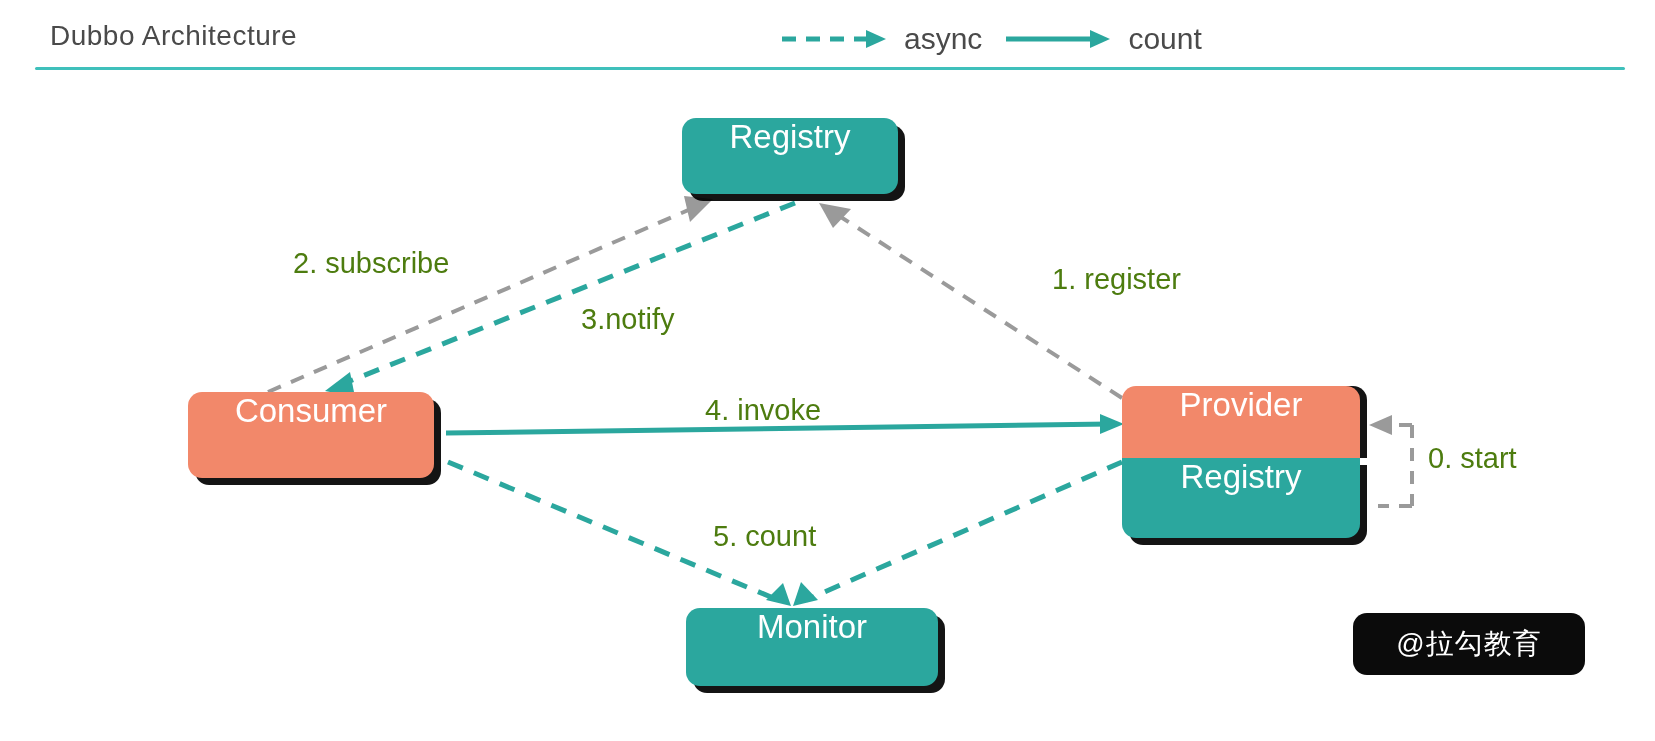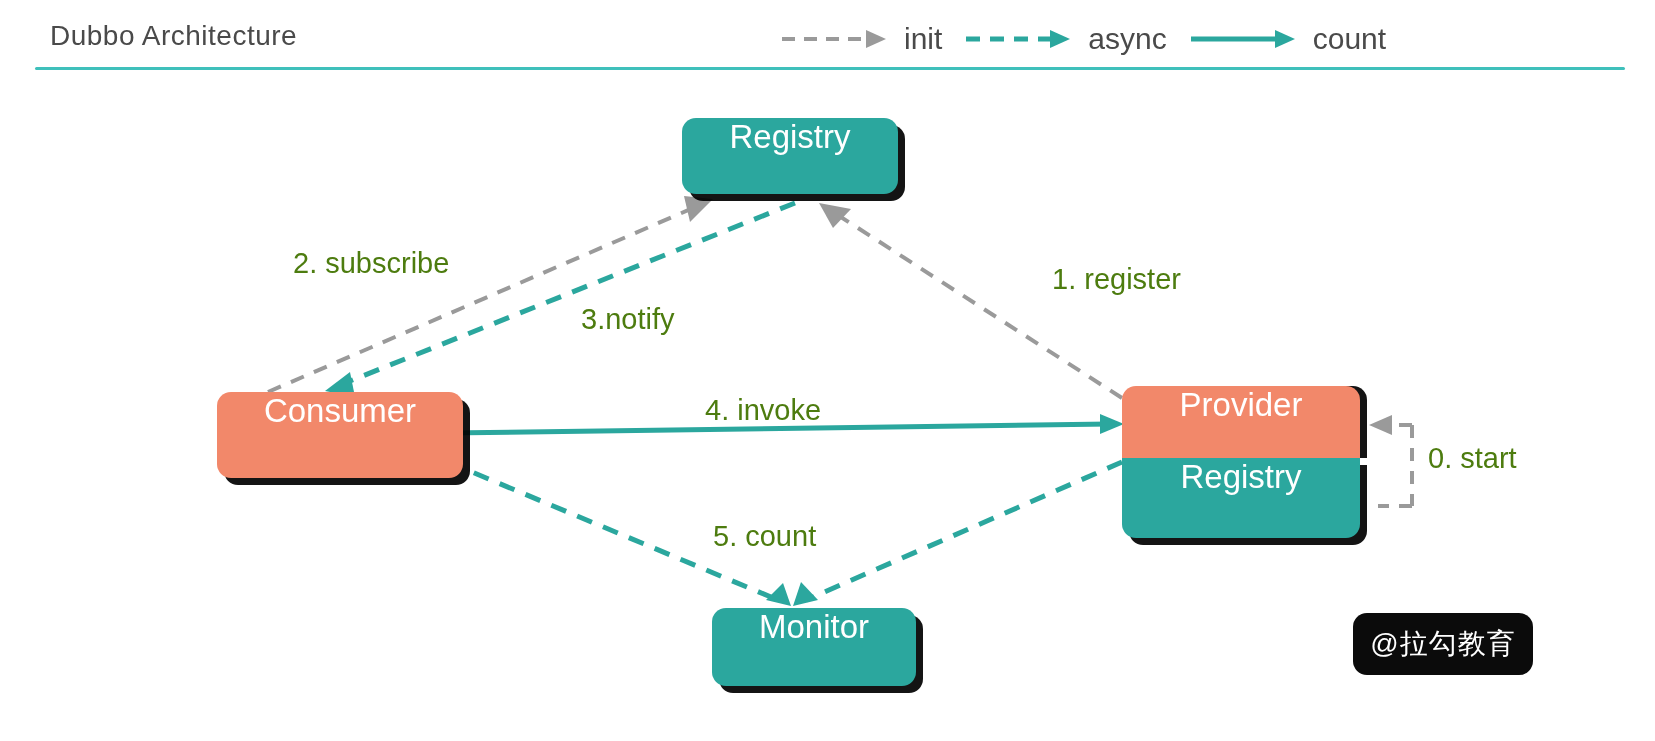--- a/index.html
+++ b/index.html
@@ -44,43 +44,36 @@
   .node.stack-top{border-radius:14px 14px 0 0;box-shadow:7px 0 0 0 rgba(0,0,0,.92);}
   .node.stack-bottom{border-radius:0 0 14px 14px;box-shadow:7px 7px 0 0 rgba(0,0,0,.92);}
 
   
   .elabel{
     position:absolute;font-size:29px;color:#4d7c0f;white-space:nowrap;
   }
 
   
   .watermark{
-    position:absolute;left:1353px;top:613px;width:180px;height:62px;
+    position:absolute;left:1353px;top:613px;width:232px;height:62px;
     background:#0b0b0b;border-radius:14px;
     display:flex;align-items:center;justify-content:center;
     color:#ffffff;font-size:28px;letter-spacing:1px;
   }
 </style>
 </head>
 <body>
 
 <div id="stage">
 
   <div class="title">Dubbo Architecture</div>
   <div class="hrule"></div>
 
   <div class="legend">
 
-    <div class="leg-item">
-      <svg class="leg-arrow" width="110" height="24" viewBox="0 0 110 24">
-        <line x1="2" y1="12" x2="88" y2="12" stroke="#9a9a9a" stroke-width="4" stroke-dasharray="13 9"></line>
-        <path d="M86 3 L106 12 L86 21 Z" fill="#9a9a9a"></path>
-      </svg>
-      <span class="leg-lbl">init</span>
-    </div>
 
     <div class="leg-item">
       <svg class="leg-arrow" width="110" height="24" viewBox="0 0 110 24">
         <line x1="2" y1="12" x2="88" y2="12" stroke="#2ba79e" stroke-width="5" stroke-dasharray="14 10"></line>
         <path d="M86 3 L106 12 L86 21 Z" fill="#2ba79e"></path>
       </svg>
       <span class="leg-lbl">async</span>
     </div>
 
     <div class="leg-item">
@@ -134,33 +127,33 @@
 
       <line x1="1412" y1="506" x2="1378" y2="506" stroke="#9a9a9a" stroke-width="4" stroke-dasharray="13 10"></line>
     </g>
 
   </svg>
 
   <div class="node teal" style="left:682px;top:118px;width:216px;height:76px;">
     <span>Registry</span>
   </div>
 
-  <div class="node salmon" style="left:217px;top:392px;width:246px;height:86px;">
+  <div class="node salmon" style="left:188px;top:392px;width:246px;height:86px;">
     <span>Consumer</span>
   </div>
 
   <div class="node salmon stack-top" style="left:1122px;top:386px;width:238px;height:72px;">
     <span>Provider</span>
   </div>
 
   <div class="node teal stack-bottom" style="left:1122px;top:458px;width:238px;height:80px;">
     <span>Registry</span>
   </div>
 
-  <div class="node teal" style="left:712px;top:608px;width:204px;height:78px;">
+  <div class="node teal" style="left:686px;top:608px;width:252px;height:78px;">
     <span>Monitor</span>
   </div>
 
   <div class="elabel" style="left:293px;top:247px;">2. subscribe</div>
 
   <div class="elabel" style="left:549px;top:303px;margin-left:32px;">3.notify</div>
 
   <div class="elabel" style="left:1052px;top:263px;">1. register</div>
 
   <div class="elabel" style="left:705px;top:394px;">4. invoke</div>

